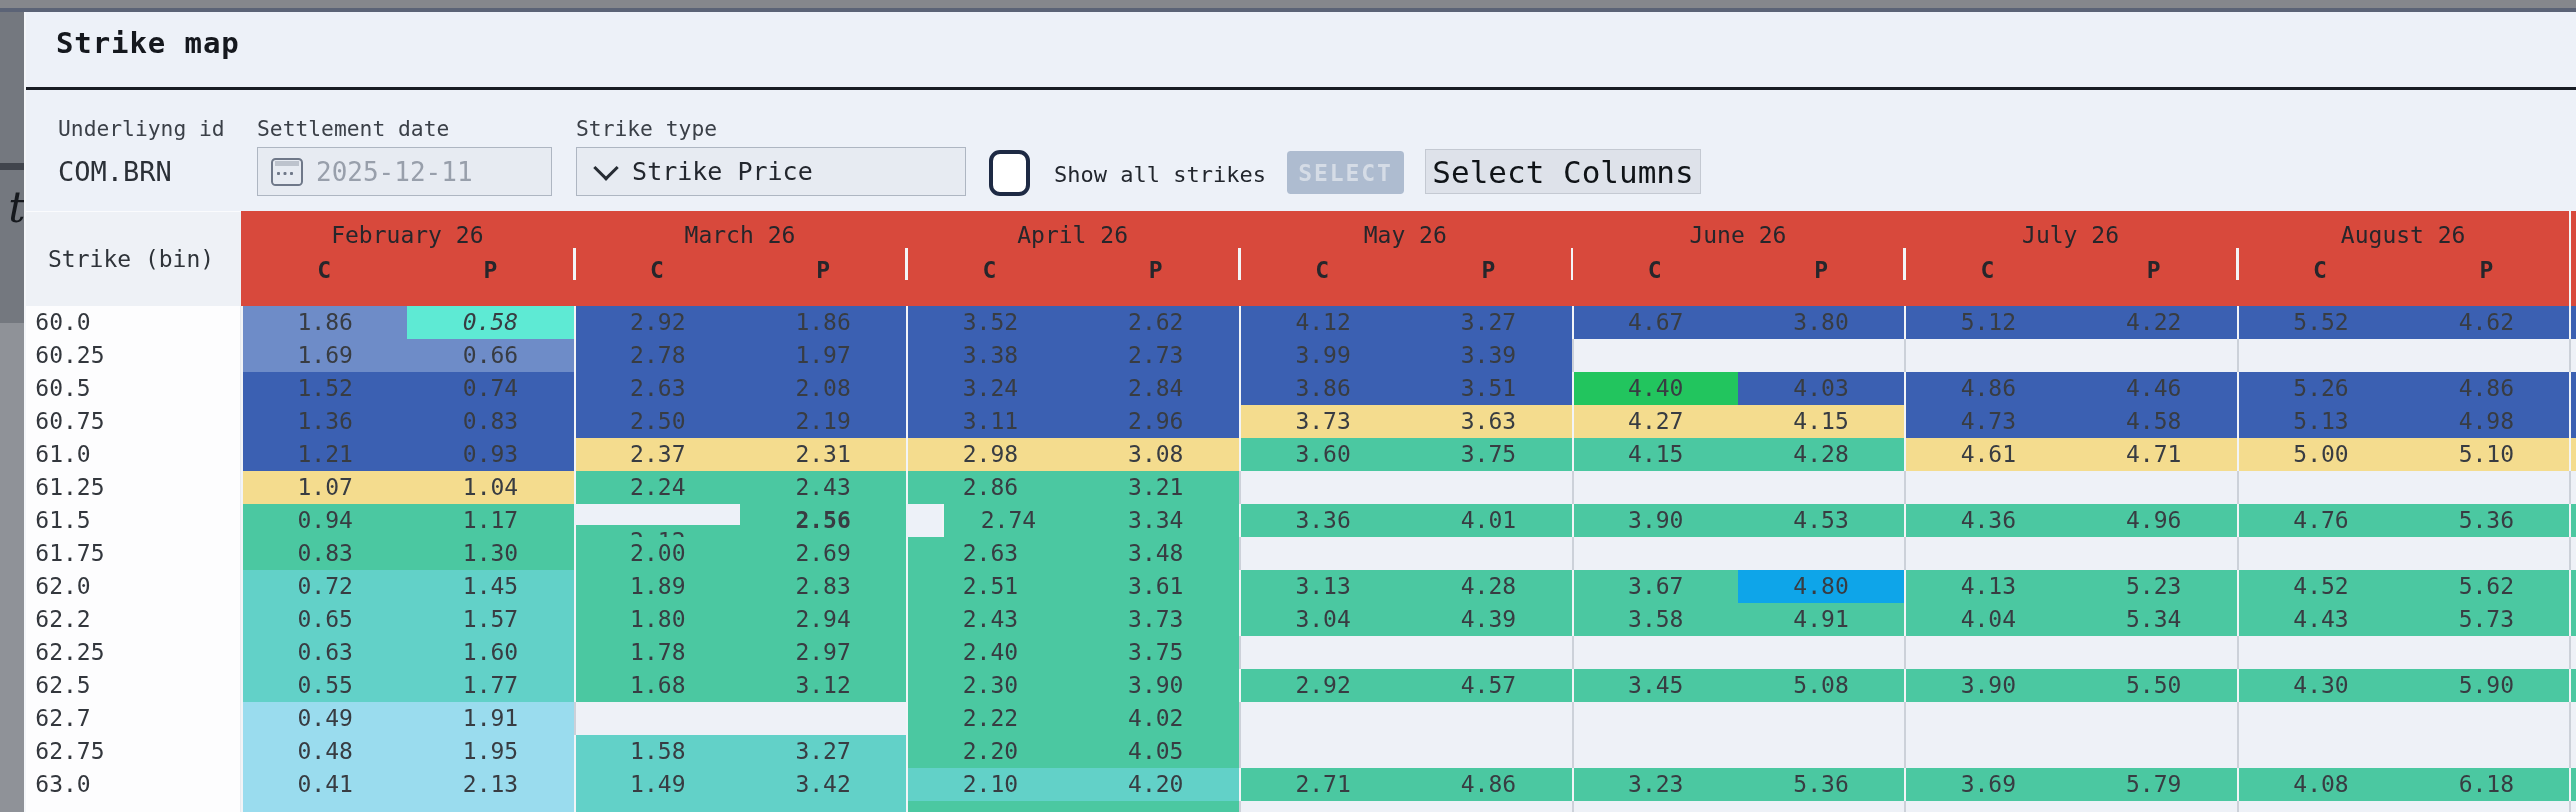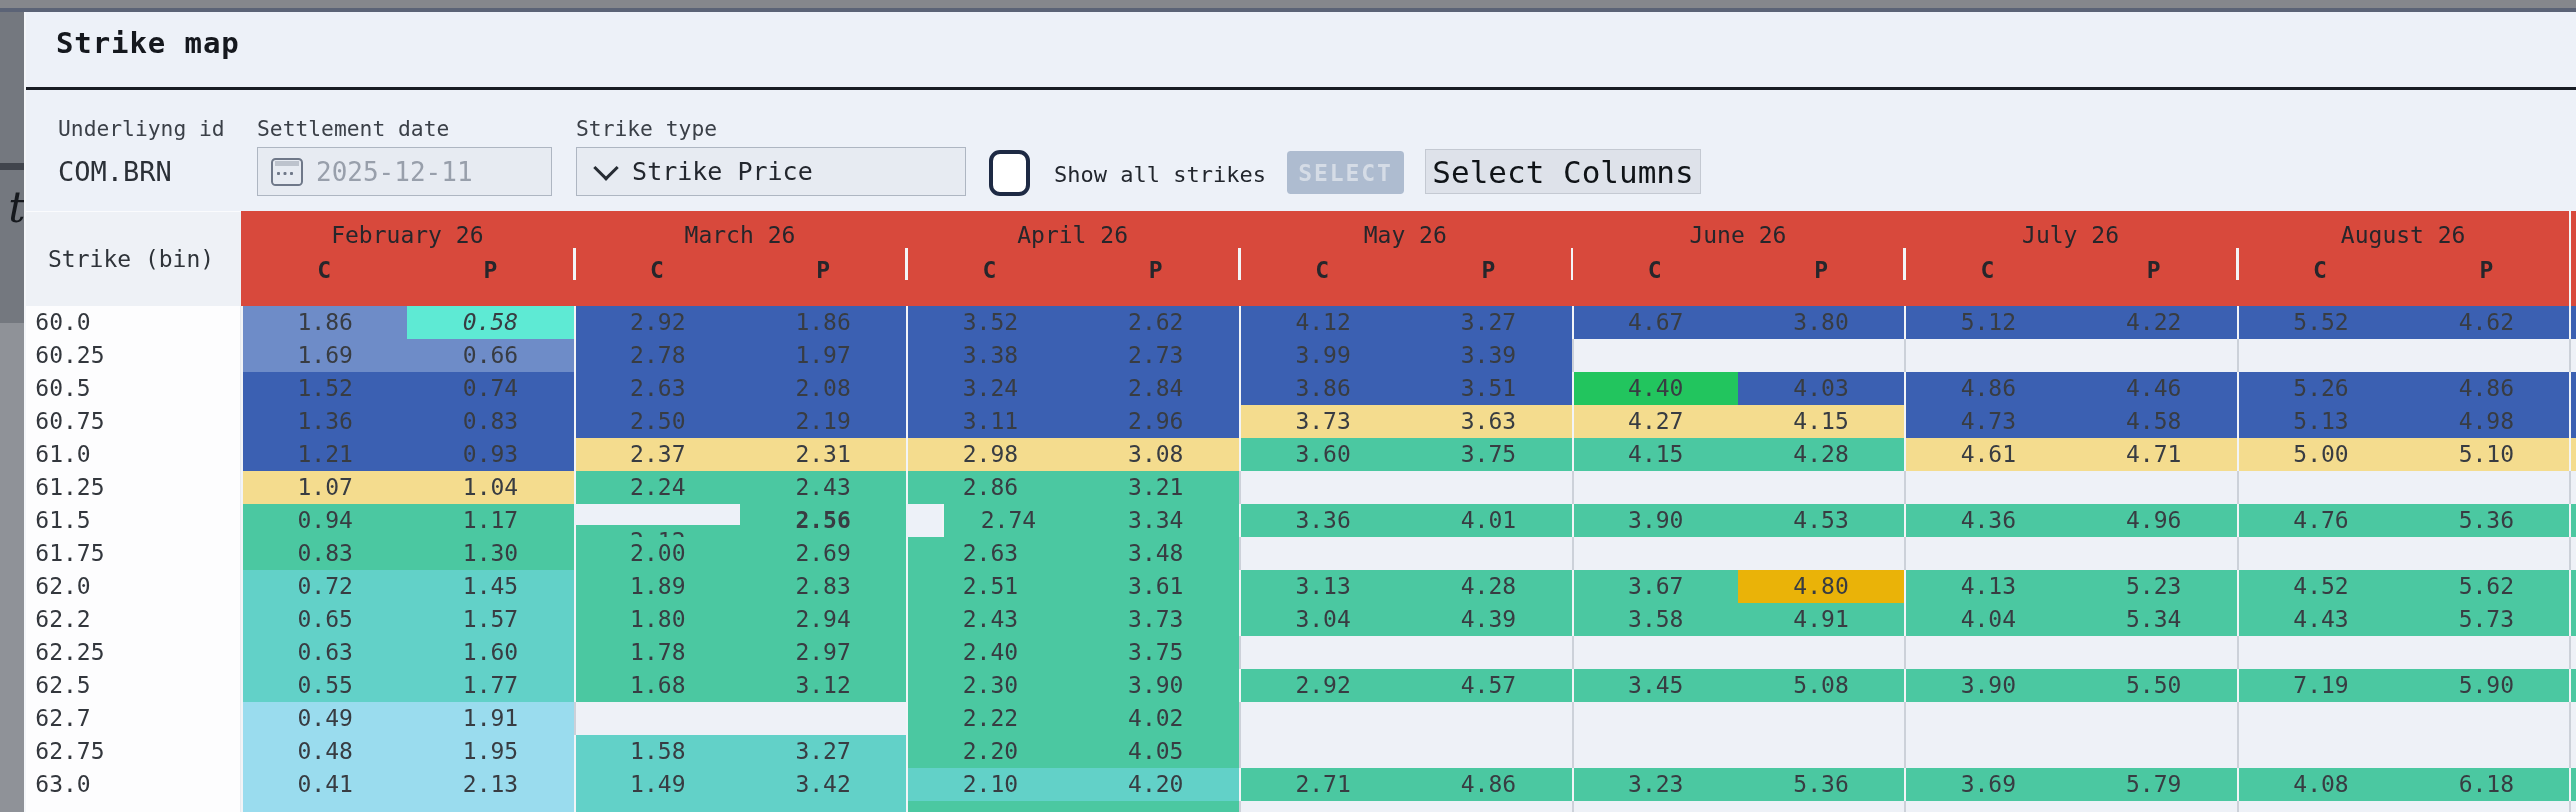--- a/index.html
+++ b/index.html
@@ -290,21 +290,21 @@
       <div class="scell">62.0</div>
       <div class="cell" style="background: rgb(98, 209, 200); border-left: 2.8px solid rgb(242, 244, 247);">0.72</div>
       <div class="cell" style="background: rgb(98, 209, 200);">1.45</div>
       <div class="cell" style="background: rgb(75, 200, 161); border-left: 2.8px solid rgb(242, 244, 247);">1.89</div>
       <div class="cell" style="background: rgb(75, 200, 161);">2.83</div>
       <div class="cell" style="background: rgb(75, 200, 161); border-left: 2.8px solid rgb(242, 244, 247);">2.51</div>
       <div class="cell" style="background: rgb(75, 200, 161);">3.61</div>
       <div class="cell" style="background: rgb(75, 200, 161); border-left: 2.8px solid rgb(242, 244, 247);">3.13</div>
       <div class="cell" style="background: rgb(75, 200, 161);">4.28</div>
       <div class="cell" style="background: rgb(75, 200, 161); border-left: 2.8px solid rgb(242, 244, 247);">3.67</div>
-      <div class="cell" style="background: #eab308;">4.80</div>
+      <div class="cell" style="background: #0ea5e9;">4.80</div>
       <div class="cell" style="background: rgb(75, 200, 161); border-left: 2.8px solid rgb(242, 244, 247);">4.13</div>
       <div class="cell" style="background: rgb(75, 200, 161);">5.23</div>
       <div class="cell" style="background: rgb(75, 200, 161); border-left: 2.8px solid rgb(242, 244, 247);">4.52</div>
       <div class="cell" style="background: rgb(75, 200, 161);">5.62</div>
       <div class="sliver" style="background: rgb(75, 200, 161); border-left: 2.8px solid rgb(242, 244, 247);"></div>
       <div class="scell">62.2</div>
       <div class="cell" style="background: rgb(98, 209, 200); border-left: 2.8px solid rgb(242, 244, 247);">0.65</div>
       <div class="cell" style="background: rgb(98, 209, 200);">1.57</div>
       <div class="cell" style="background: rgb(75, 200, 161); border-left: 2.8px solid rgb(242, 244, 247);">1.80</div>
       <div class="cell" style="background: rgb(75, 200, 161);">2.94</div>
@@ -341,21 +341,21 @@
       <div class="cell" style="background: rgb(75, 200, 161); border-left: 2.8px solid rgb(242, 244, 247);">1.68</div>
       <div class="cell" style="background: rgb(75, 200, 161);">3.12</div>
       <div class="cell" style="background: rgb(75, 200, 161); border-left: 2.8px solid rgb(242, 244, 247);">2.30</div>
       <div class="cell" style="background: rgb(75, 200, 161);">3.90</div>
       <div class="cell" style="background: rgb(75, 200, 161); border-left: 2.8px solid rgb(242, 244, 247);">2.92</div>
       <div class="cell" style="background: rgb(75, 200, 161);">4.57</div>
       <div class="cell" style="background: rgb(75, 200, 161); border-left: 2.8px solid rgb(242, 244, 247);">3.45</div>
       <div class="cell" style="background: rgb(75, 200, 161);">5.08</div>
       <div class="cell" style="background: rgb(75, 200, 161); border-left: 2.8px solid rgb(242, 244, 247);">3.90</div>
       <div class="cell" style="background: rgb(75, 200, 161);">5.50</div>
-      <div class="cell" style="background: rgb(75, 200, 161); border-left: 2.8px solid rgb(242, 244, 247);">7.19</div>
+      <div class="cell" style="background: rgb(75, 200, 161); border-left: 2.8px solid rgb(242, 244, 247);">4.30</div>
       <div class="cell" style="background: rgb(75, 200, 161);">5.90</div>
       <div class="sliver" style="background: rgb(75, 200, 161); border-left: 2.8px solid rgb(242, 244, 247);"></div>
       <div class="scell">62.7</div>
       <div class="cell" style="background: rgb(154, 220, 238); border-left: 2.8px solid rgb(242, 244, 247);">0.49</div>
       <div class="cell" style="background: rgb(154, 220, 238);">1.91</div>
       <div class="cell" style="background: rgb(238, 241, 247); border-left: 2.8px solid rgb(204, 209, 217);"></div>
       <div class="cell" style="background: rgb(238, 241, 247);"></div>
       <div class="cell" style="background: rgb(75, 200, 161); border-left: 2.8px solid rgb(242, 244, 247);">2.22</div>
       <div class="cell" style="background: rgb(75, 200, 161);">4.02</div>
       <div class="cell" style="background: rgb(238, 241, 247); border-left: 2.8px solid rgb(204, 209, 217);"></div>

